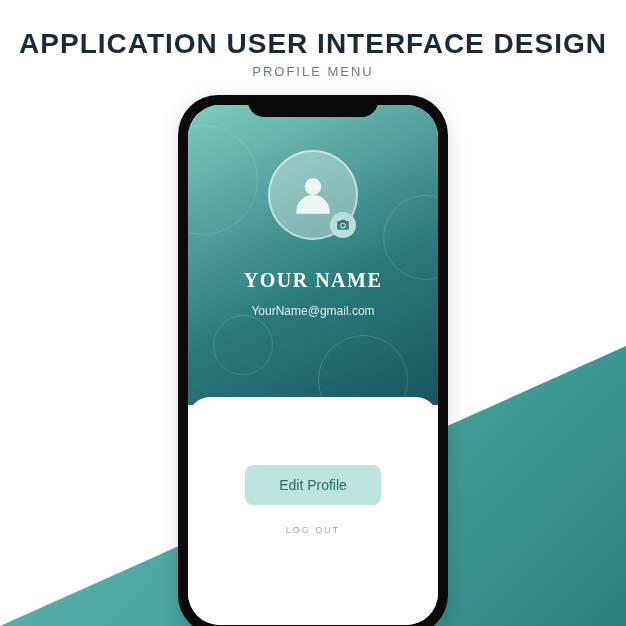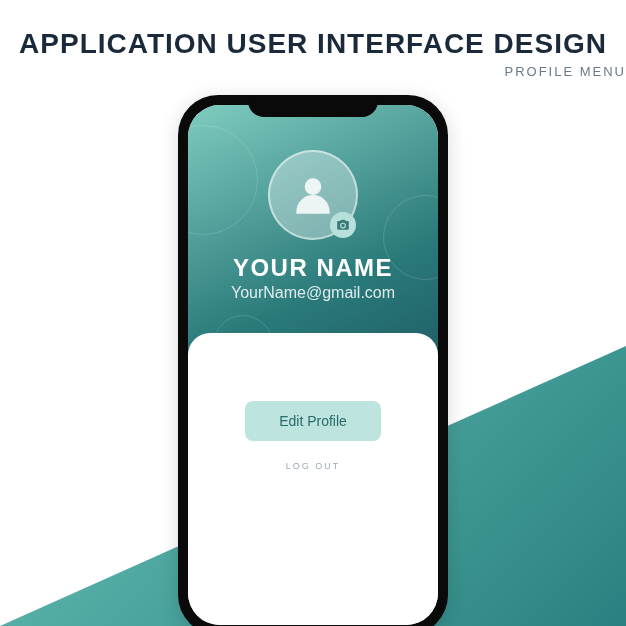--- a/index.html
+++ b/index.html
@@ -31,21 +31,21 @@
     .page-title {
       text-align: center;
       padding-top: 28px;
       font-size: 28px;
       font-weight: 700;
       letter-spacing: 1px;
       color: #1a2a3a;
     }
     
     .page-subtitle {
-      text-align: right;
+      text-align: center;
       font-size: 13px;
       letter-spacing: 2px;
       color: #6a7a8a;
       margin-top: 4px;
       font-weight: 400;
     }
     
     .phone-frame {
       position: absolute;
       left: 50%;
@@ -137,38 +137,39 @@
       justify-content: center;
     }
     
     .camera-badge svg {
       width: 14px;
       height: 14px;
     }
     
     .user-name {
       color: #fff;
-      font-size: 24px;
+      font-size: 20px;
       font-weight: 700;
       letter-spacing: 1.5px;
-      margin-top: 14px;
+      margin-top: 29px;
+      font-family: Liberation Serif, serif;
     }
     
     .user-email {
       color: rgba(255,255,255,0.85);
-      font-size: 16px;
-      margin-top: 2px;
+      font-size: 12px;
+      margin-top: 12px;
     }
     
     .bottom-card {
       position: absolute;
       bottom: 0;
       left: 0;
       right: 0;
-      height: 292px;
+      height: 228px;
       background: #fff;
       border-radius: 22px 22px 0 0;
       display: flex;
       flex-direction: column;
       align-items: center;
       padding-top: 68px;
     }
     
     .edit-btn {
       background: #bde4de;

